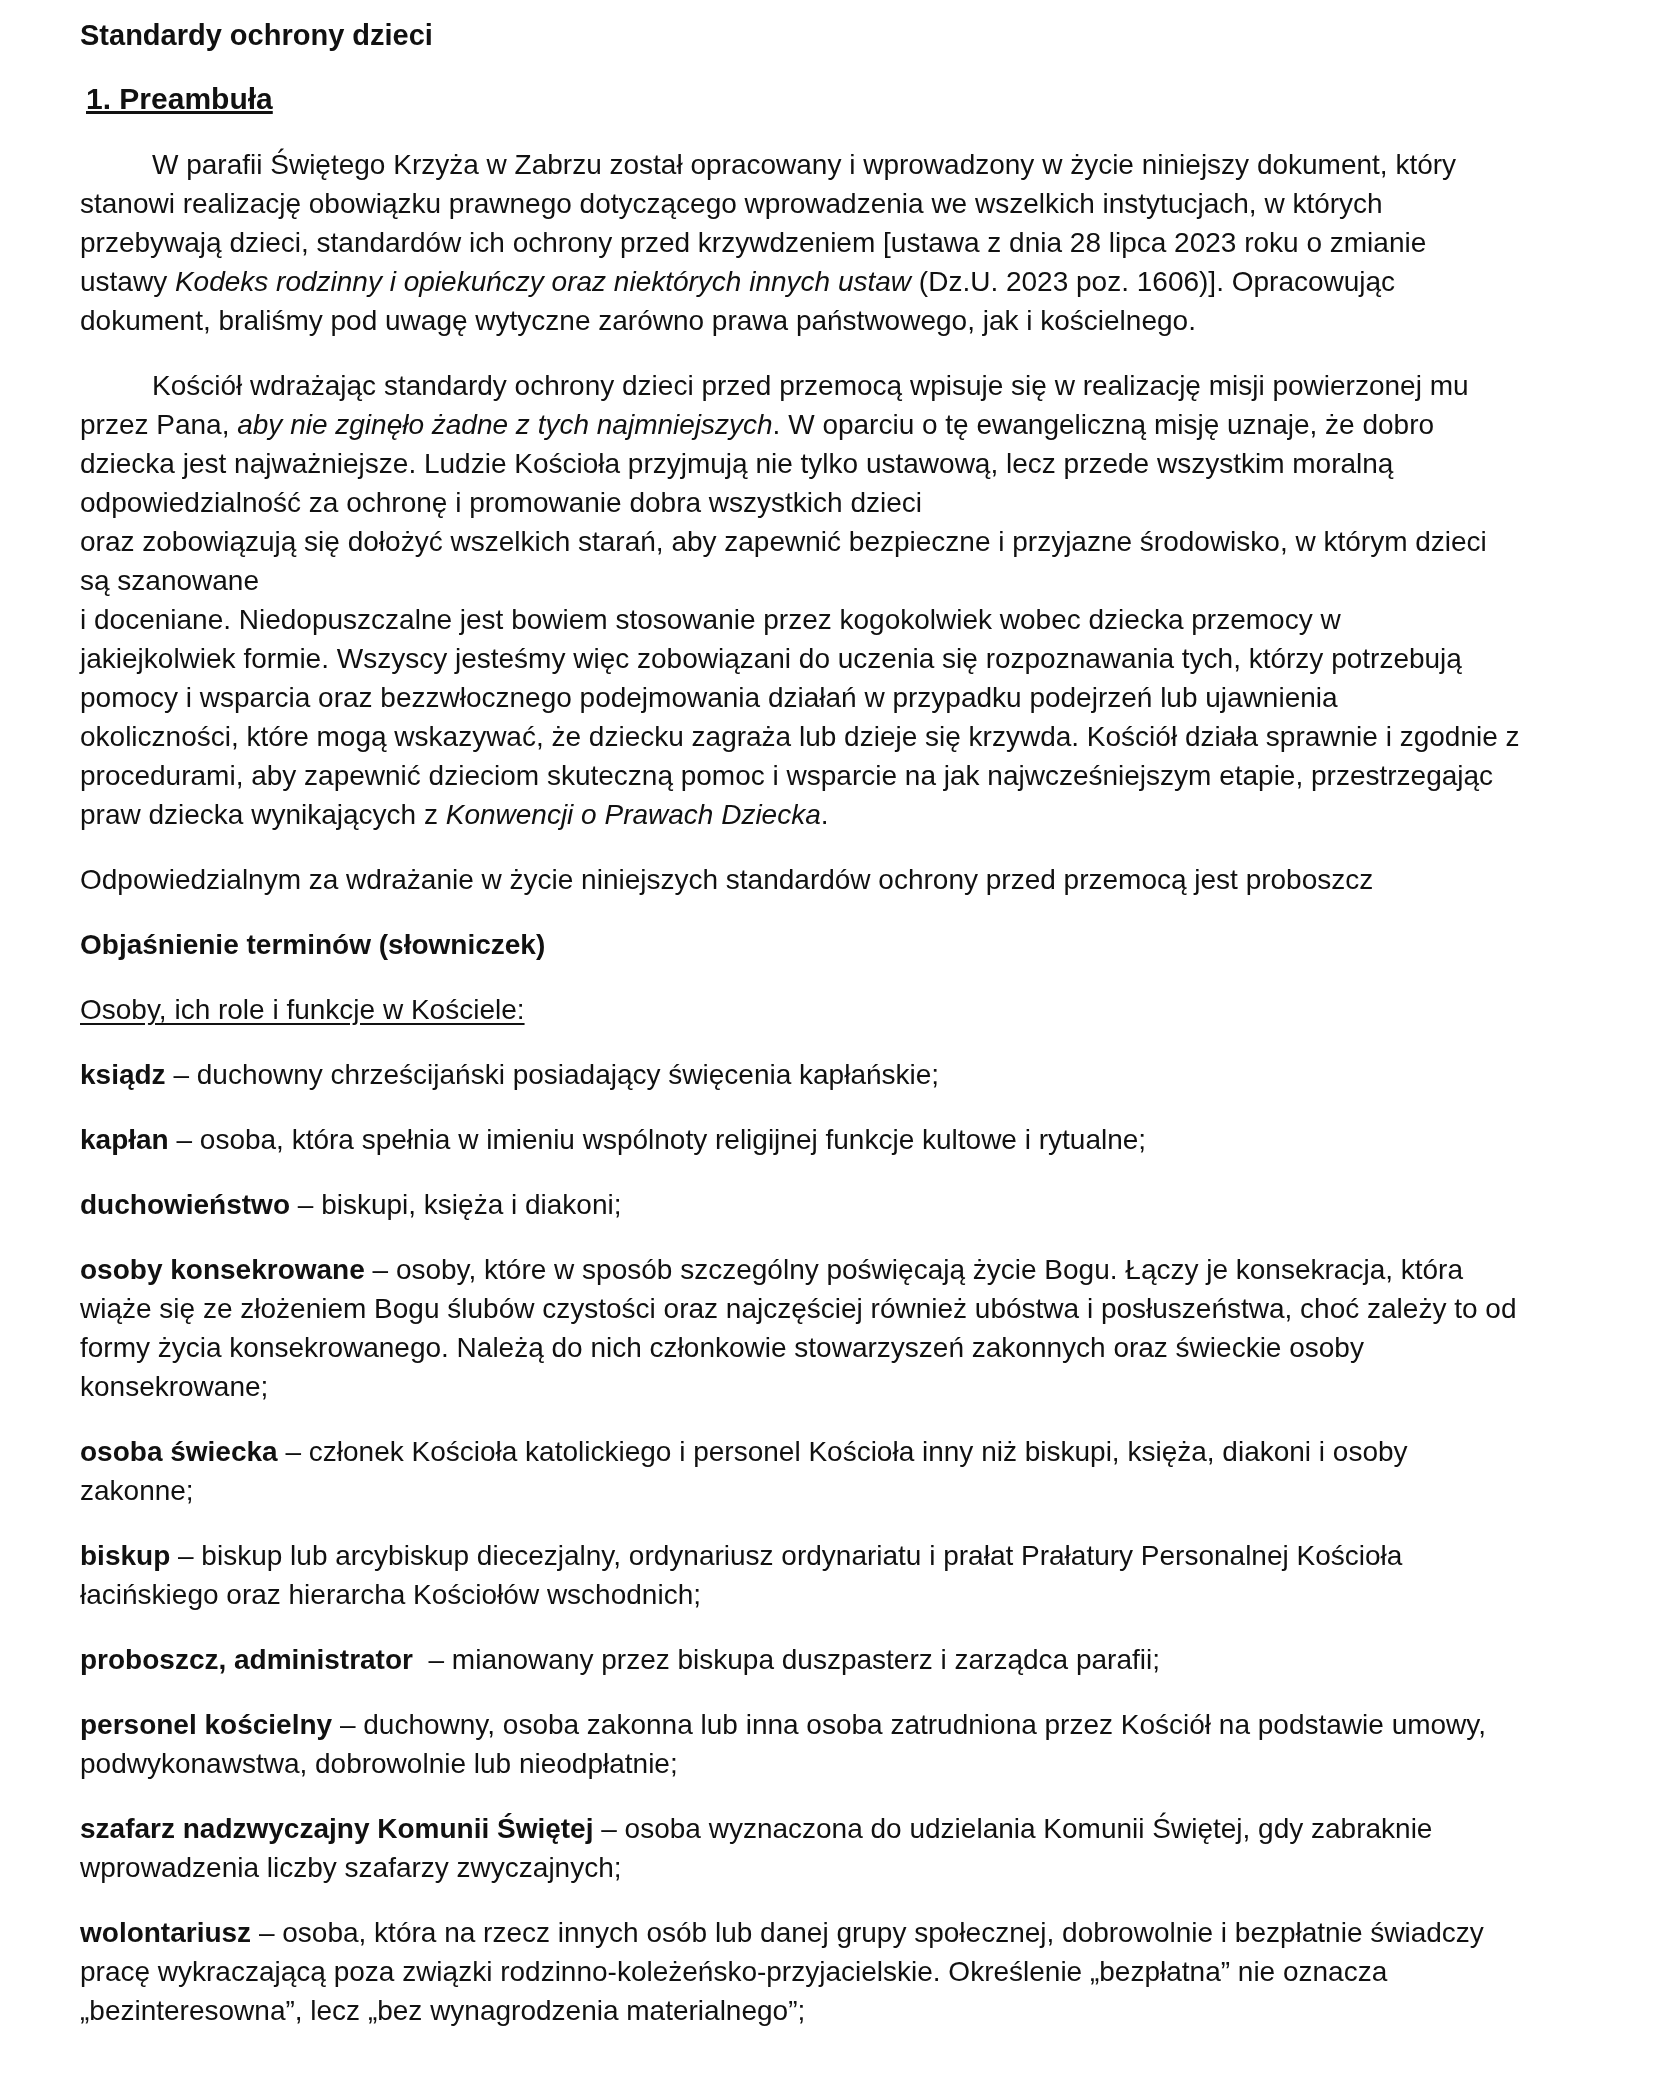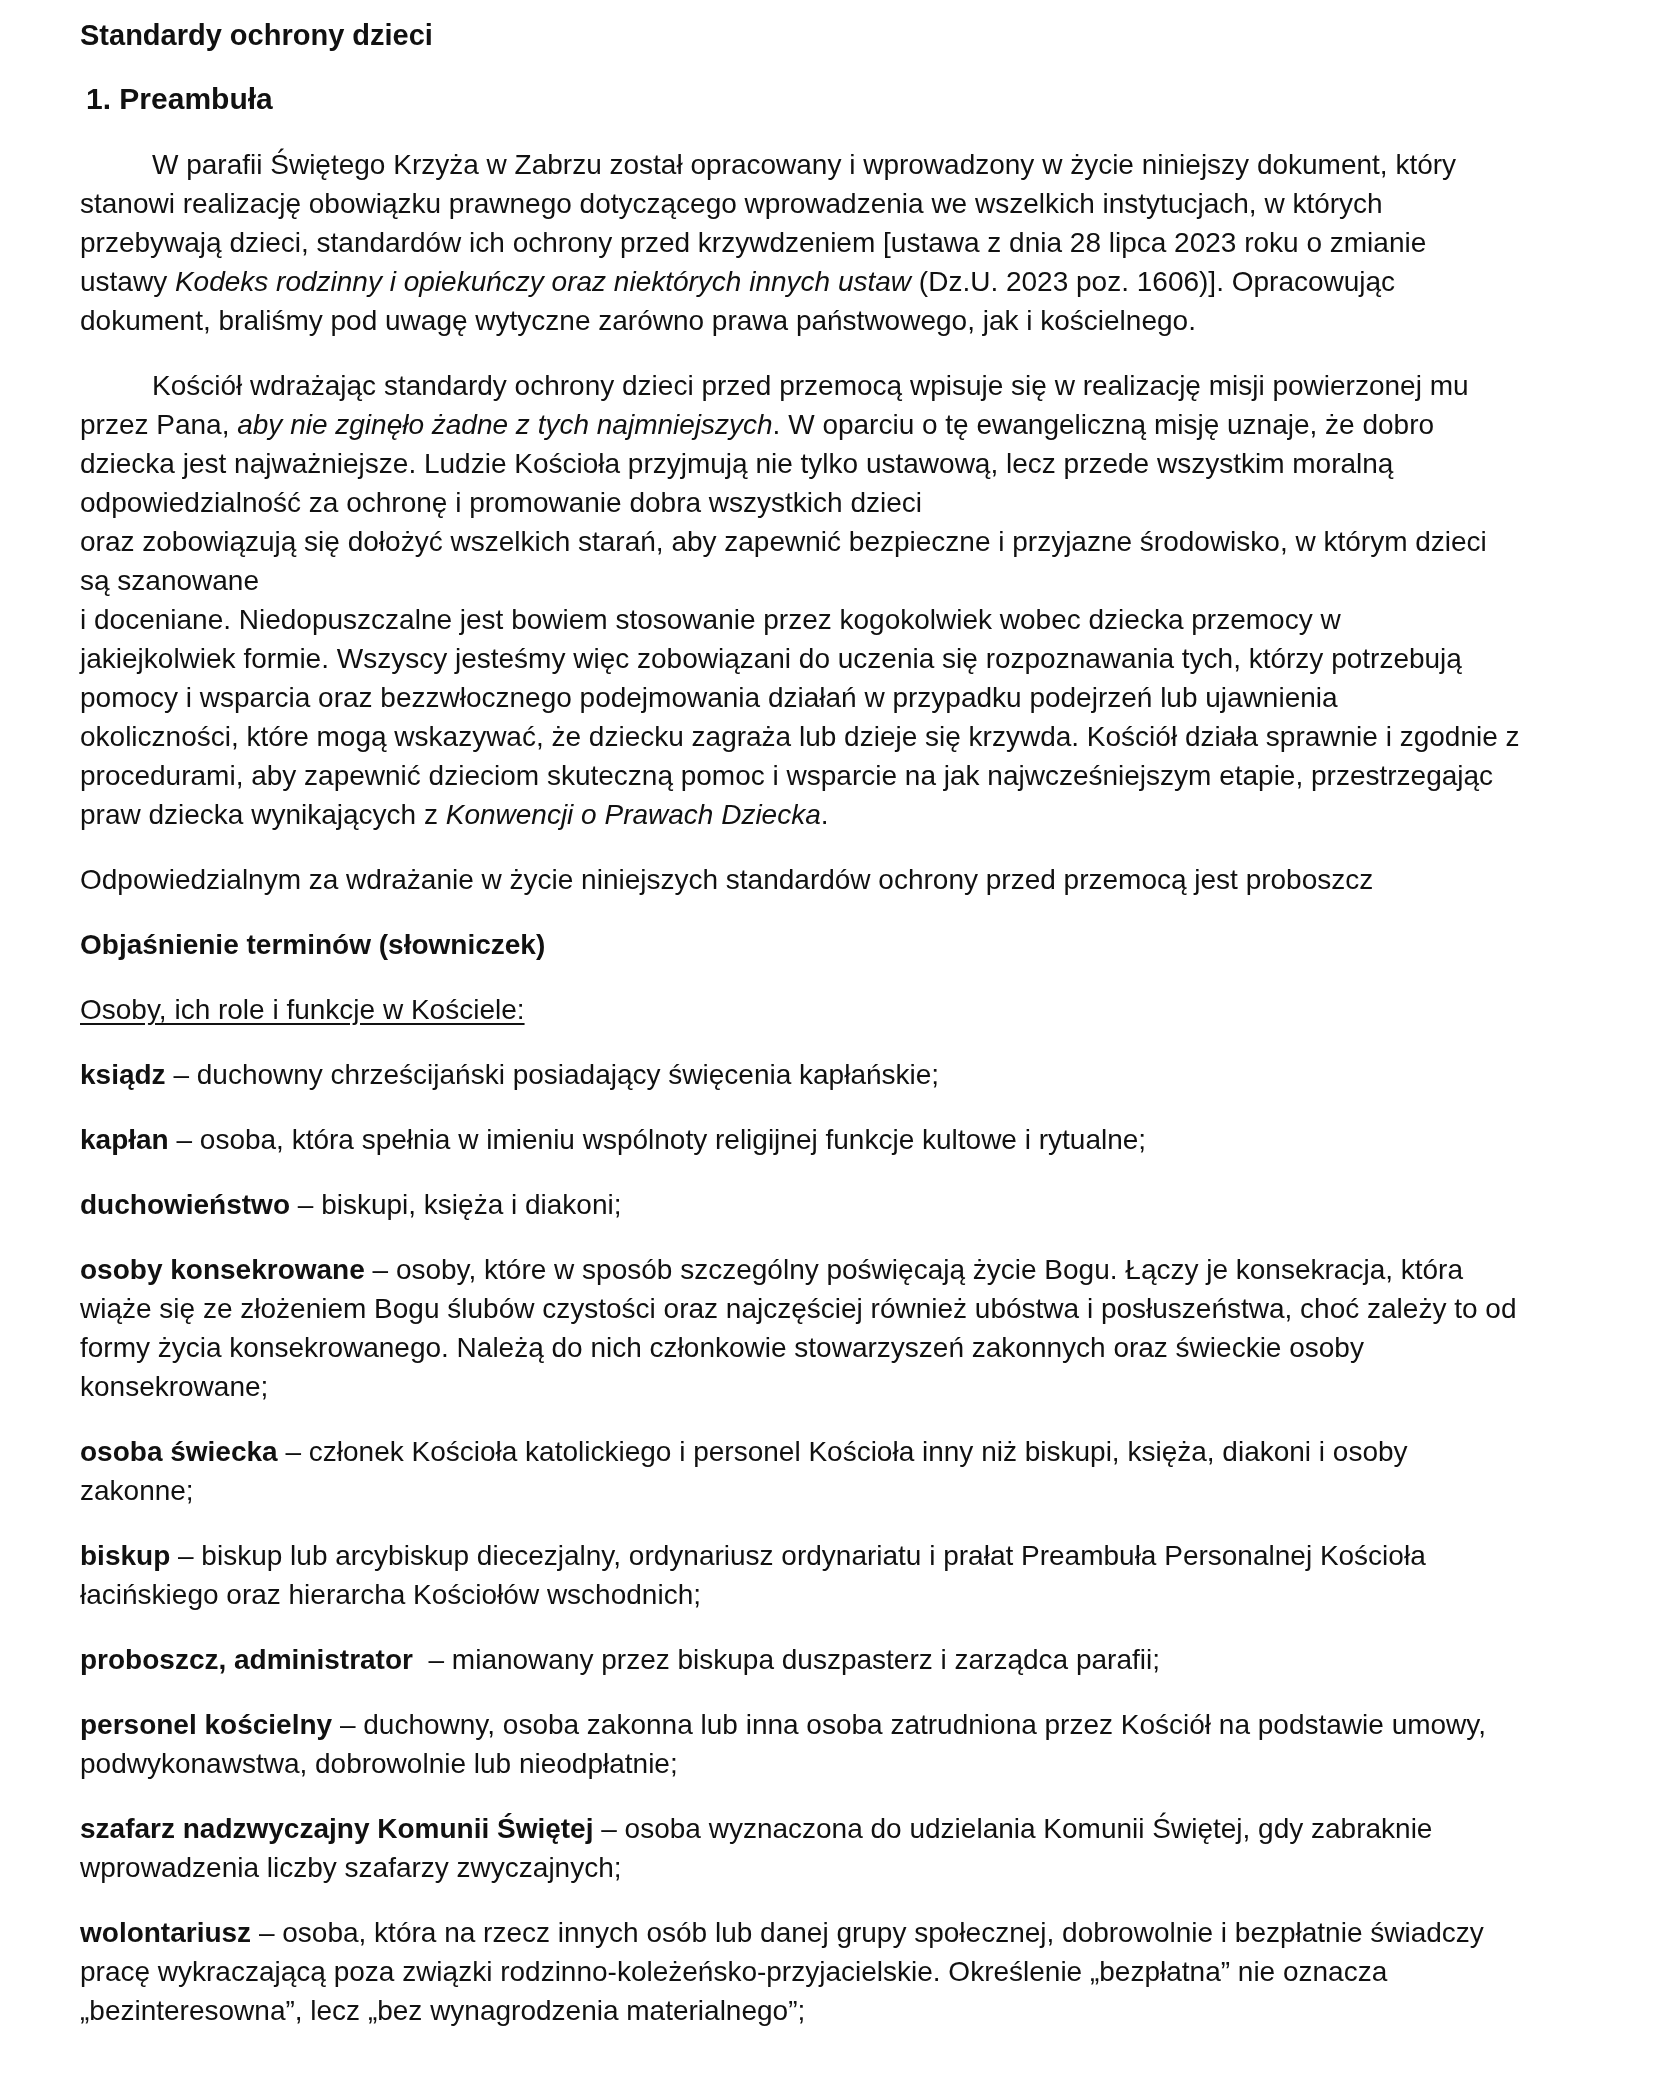--- a/index.html
+++ b/index.html
@@ -24,20 +24,21 @@
     font-weight: 700;
     margin: 0 0 21px 0;
     white-space: nowrap;
   }
   h2.section-heading {
     font-size: 30px;
     line-height: 44px;
     font-weight: 700;
     margin: 8px 0 24px 6px;
     white-space: nowrap;
+    text-decoration: underline;
   }
   .block {
     font-size: 28px;
     line-height: 39px;
     font-weight: 400;
     margin: 0 0 26px 0;
     white-space: nowrap; 
   }
   .block.indent { text-indent: 72px; }
   .b { font-weight: 700; }
@@ -54,19 +55,19 @@
       <p class="block indent"><span>W parafii Świętego Krzyża w Zabrzu został opracowany i wprowadzony w życie niniejszy dokument, który</span><br><span>stanowi realizację obowiązku prawnego dotyczącego wprowadzenia we wszelkich instytucjach, w których</span><br><span>przebywają dzieci, standardów ich ochrony przed krzywdzeniem [ustawa z dnia 28 lipca 2023 roku o zmianie</span><br><span>ustawy </span><span class="i">Kodeks rodzinny i opiekuńczy oraz niektórych innych ustaw</span><span> (Dz.U. 2023 poz. 1606)]. Opracowując</span><br><span>dokument, braliśmy pod uwagę wytyczne zarówno prawa państwowego, jak i kościelnego.</span></p>
       <p class="block indent"><span>Kościół wdrażając standardy ochrony dzieci przed przemocą wpisuje się w realizację misji powierzonej mu</span><br><span>przez Pana, </span><span class="i">aby nie zginęło żadne z tych najmniejszych</span><span>. W oparciu o tę ewangeliczną misję uznaje, że dobro</span><br><span>dziecka jest najważniejsze. Ludzie Kościoła przyjmują nie tylko ustawową, lecz przede wszystkim moralną</span><br><span>odpowiedzialność za ochronę i promowanie dobra wszystkich dzieci</span><br><span>oraz zobowiązują się dołożyć wszelkich starań, aby zapewnić bezpieczne i przyjazne środowisko, w którym dzieci</span><br><span>są szanowane</span><br><span>i doceniane. Niedopuszczalne jest bowiem stosowanie przez kogokolwiek wobec dziecka przemocy w</span><br><span>jakiejkolwiek formie. Wszyscy jesteśmy więc zobowiązani do uczenia się rozpoznawania tych, którzy potrzebują</span><br><span>pomocy i wsparcia oraz bezzwłocznego podejmowania działań w przypadku podejrzeń lub ujawnienia</span><br><span>okoliczności, które mogą wskazywać, że dziecku zagraża lub dzieje się krzywda. Kościół działa sprawnie i zgodnie z</span><br><span>procedurami, aby zapewnić dzieciom skuteczną pomoc i wsparcie na jak najwcześniejszym etapie, przestrzegając</span><br><span>praw dziecka wynikających z </span><span class="i">Konwencji o Prawach Dziecka</span><span>.</span></p>
       <p class="block"><span>Odpowiedzialnym za wdrażanie w życie niniejszych standardów ochrony przed przemocą jest proboszcz</span><br></p>
       <p class="block"><span class="b">Objaśnienie terminów (słowniczek)</span></p>
       <p class="block"><span class="u">Osoby, ich role i funkcje w Kościele:</span></p>
       <p class="block"><span class="b">ksiądz</span><span> – duchowny chrześcijański posiadający święcenia kapłańskie;</span></p>
       <p class="block"><span class="b">kapłan</span><span> – osoba, która spełnia w imieniu wspólnoty religijnej funkcje kultowe i rytualne;</span></p>
       <p class="block"><span class="b">duchowieństwo</span><span> – biskupi, księża i diakoni;</span></p>
       <p class="block"><span class="b">osoby konsekrowane</span><span> – osoby, które w sposób szczególny poświęcają życie Bogu. Łączy je konsekracja, która</span><br><span>wiąże się ze złożeniem Bogu ślubów czystości oraz najczęściej również ubóstwa i posłuszeństwa, choć zależy to od</span><br><span>formy życia konsekrowanego. Należą do nich członkowie stowarzyszeń zakonnych oraz świeckie osoby</span><br><span>konsekrowane;</span></p>
       <p class="block"><span class="b">osoba świecka</span><span> – członek Kościoła katolickiego i personel Kościoła inny niż biskupi, księża, diakoni i osoby</span><br><span>zakonne;</span></p>
-      <p class="block"><span class="b">biskup</span><span> – biskup lub arcybiskup diecezjalny, ordynariusz ordynariatu i prałat Preambuła Personalnej Kościoła</span><br><span>łacińskiego oraz hierarcha Kościołów wschodnich;</span></p>
+      <p class="block"><span class="b">biskup</span><span> – biskup lub arcybiskup diecezjalny, ordynariusz ordynariatu i prałat Prałatury Personalnej Kościoła</span><br><span>łacińskiego oraz hierarcha Kościołów wschodnich;</span></p>
       <p class="block"><span class="b">proboszcz, administrator&nbsp;</span><span> – mianowany przez biskupa duszpasterz i zarządca parafii;</span></p>
       <p class="block"><span class="b">personel kościelny</span><span> – duchowny, osoba zakonna lub inna osoba zatrudniona przez Kościół na podstawie umowy,</span><br><span>podwykonawstwa, dobrowolnie lub nieodpłatnie;</span></p>
       <p class="block"><span class="b">szafarz nadzwyczajny Komunii Świętej</span><span> – osoba wyznaczona do udzielania Komunii Świętej, gdy zabraknie</span><br><span>wprowadzenia liczby szafarzy zwyczajnych;</span></p>
       <p class="block"><span class="b">wolontariusz</span><span> – osoba, która na rzecz innych osób lub danej grupy społecznej, dobrowolnie i bezpłatnie świadczy</span><br><span>pracę wykraczającą poza związki rodzinno-koleżeńsko-przyjacielskie. Określenie „bezpłatna” nie oznacza</span><br><span>„bezinteresowna”, lecz „bez wynagrodzenia materialnego”;</span></p>
     </div>
 </div>
 
 </body></html>

